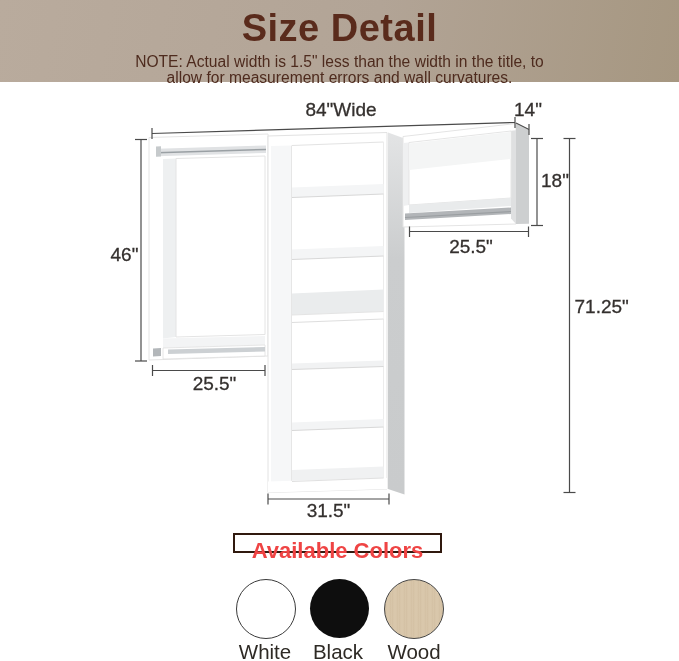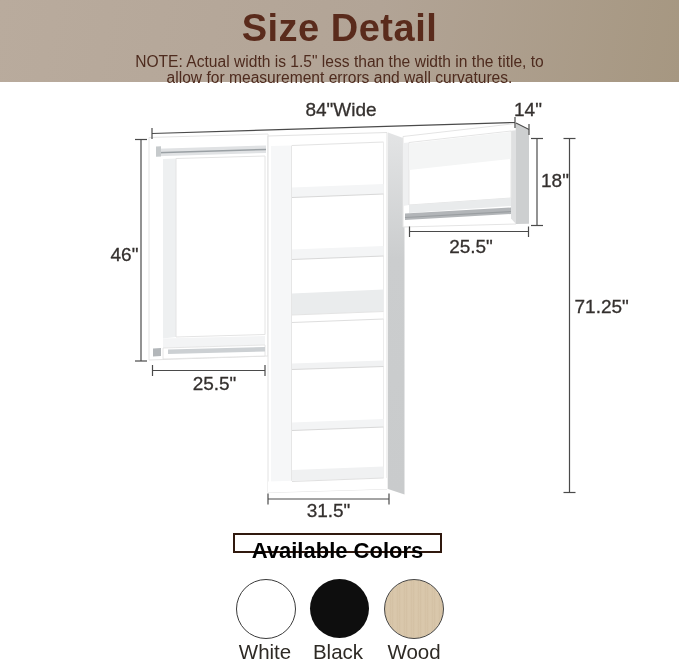--- a/index.html
+++ b/index.html
@@ -7,21 +7,21 @@
        font-family:"Liberation Sans", sans-serif;overflow:hidden;}
   .hdr{position:absolute;left:0;top:0;width:679px;height:82px;
        background:linear-gradient(100deg,#b9ab9d 0%,#b2a496 55%,#a69781 100%);}
   .hdr h1{margin:8px;padding-top:3px;text-align:center;font-size:38px;line-height:35px;
        font-weight:bold;color:#5a2b1c;letter-spacing:0.5px;}
   .hdr p{margin:0;margin-top:2px;text-align:center;font-size:15.6px;line-height:16px;
        color:#4e2b1e;font-weight:500;}
   svg text{font-family:"Liberation Sans", sans-serif;fill:#34302e;font-size:19px;stroke:#34302e;stroke-width:0.3;}
   .colbox{position:absolute;left:233px;top:533px;width:209px;height:20px;
        border:2px solid #30190e;box-sizing:border-box;text-align:center;
-       font-size:22px;line-height:32px;font-weight:bold;color:#000000;}
+       font-size:22px;line-height:32px;font-weight:bold;color:#ef4444;}
   .circ{position:absolute;border-radius:50%;box-sizing:border-box;}
   .clab{position:absolute;font-size:20.5px;color:#2e2a25;width:120px;text-align:center;}
 </style>
 </head>
 <body>
 
 <div class="hdr">
 
   <h1>Size Detail</h1>
 

